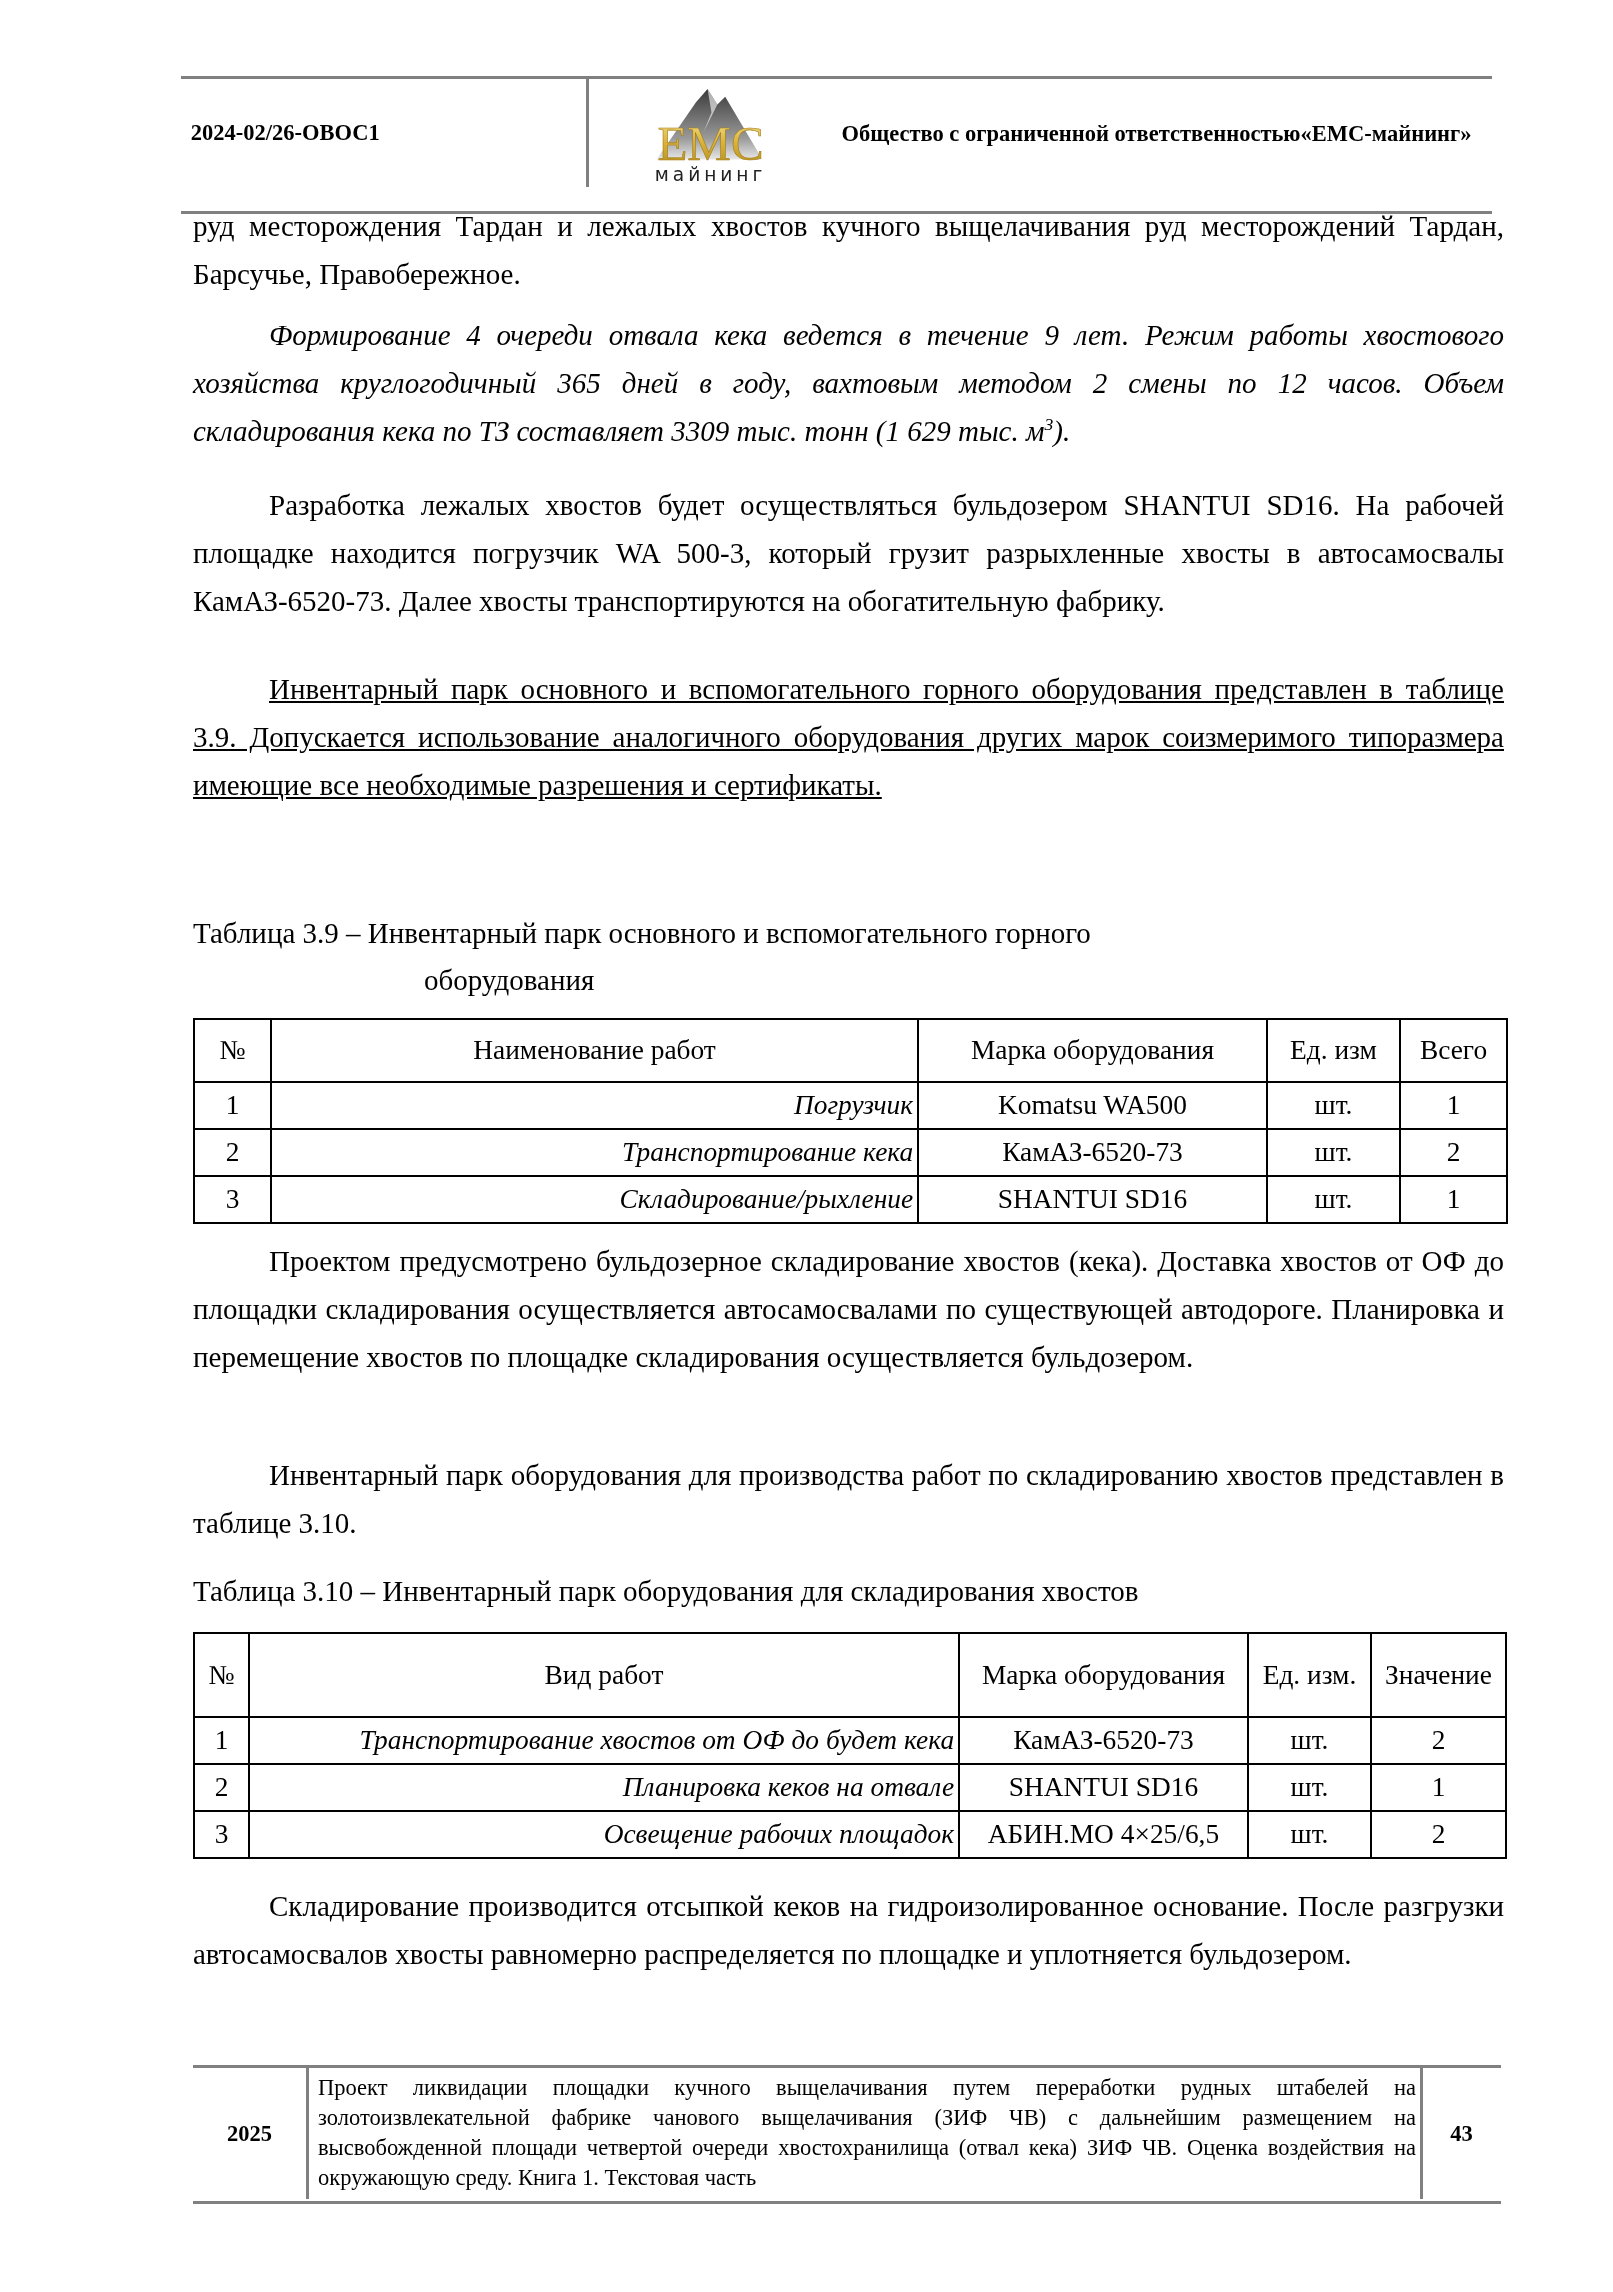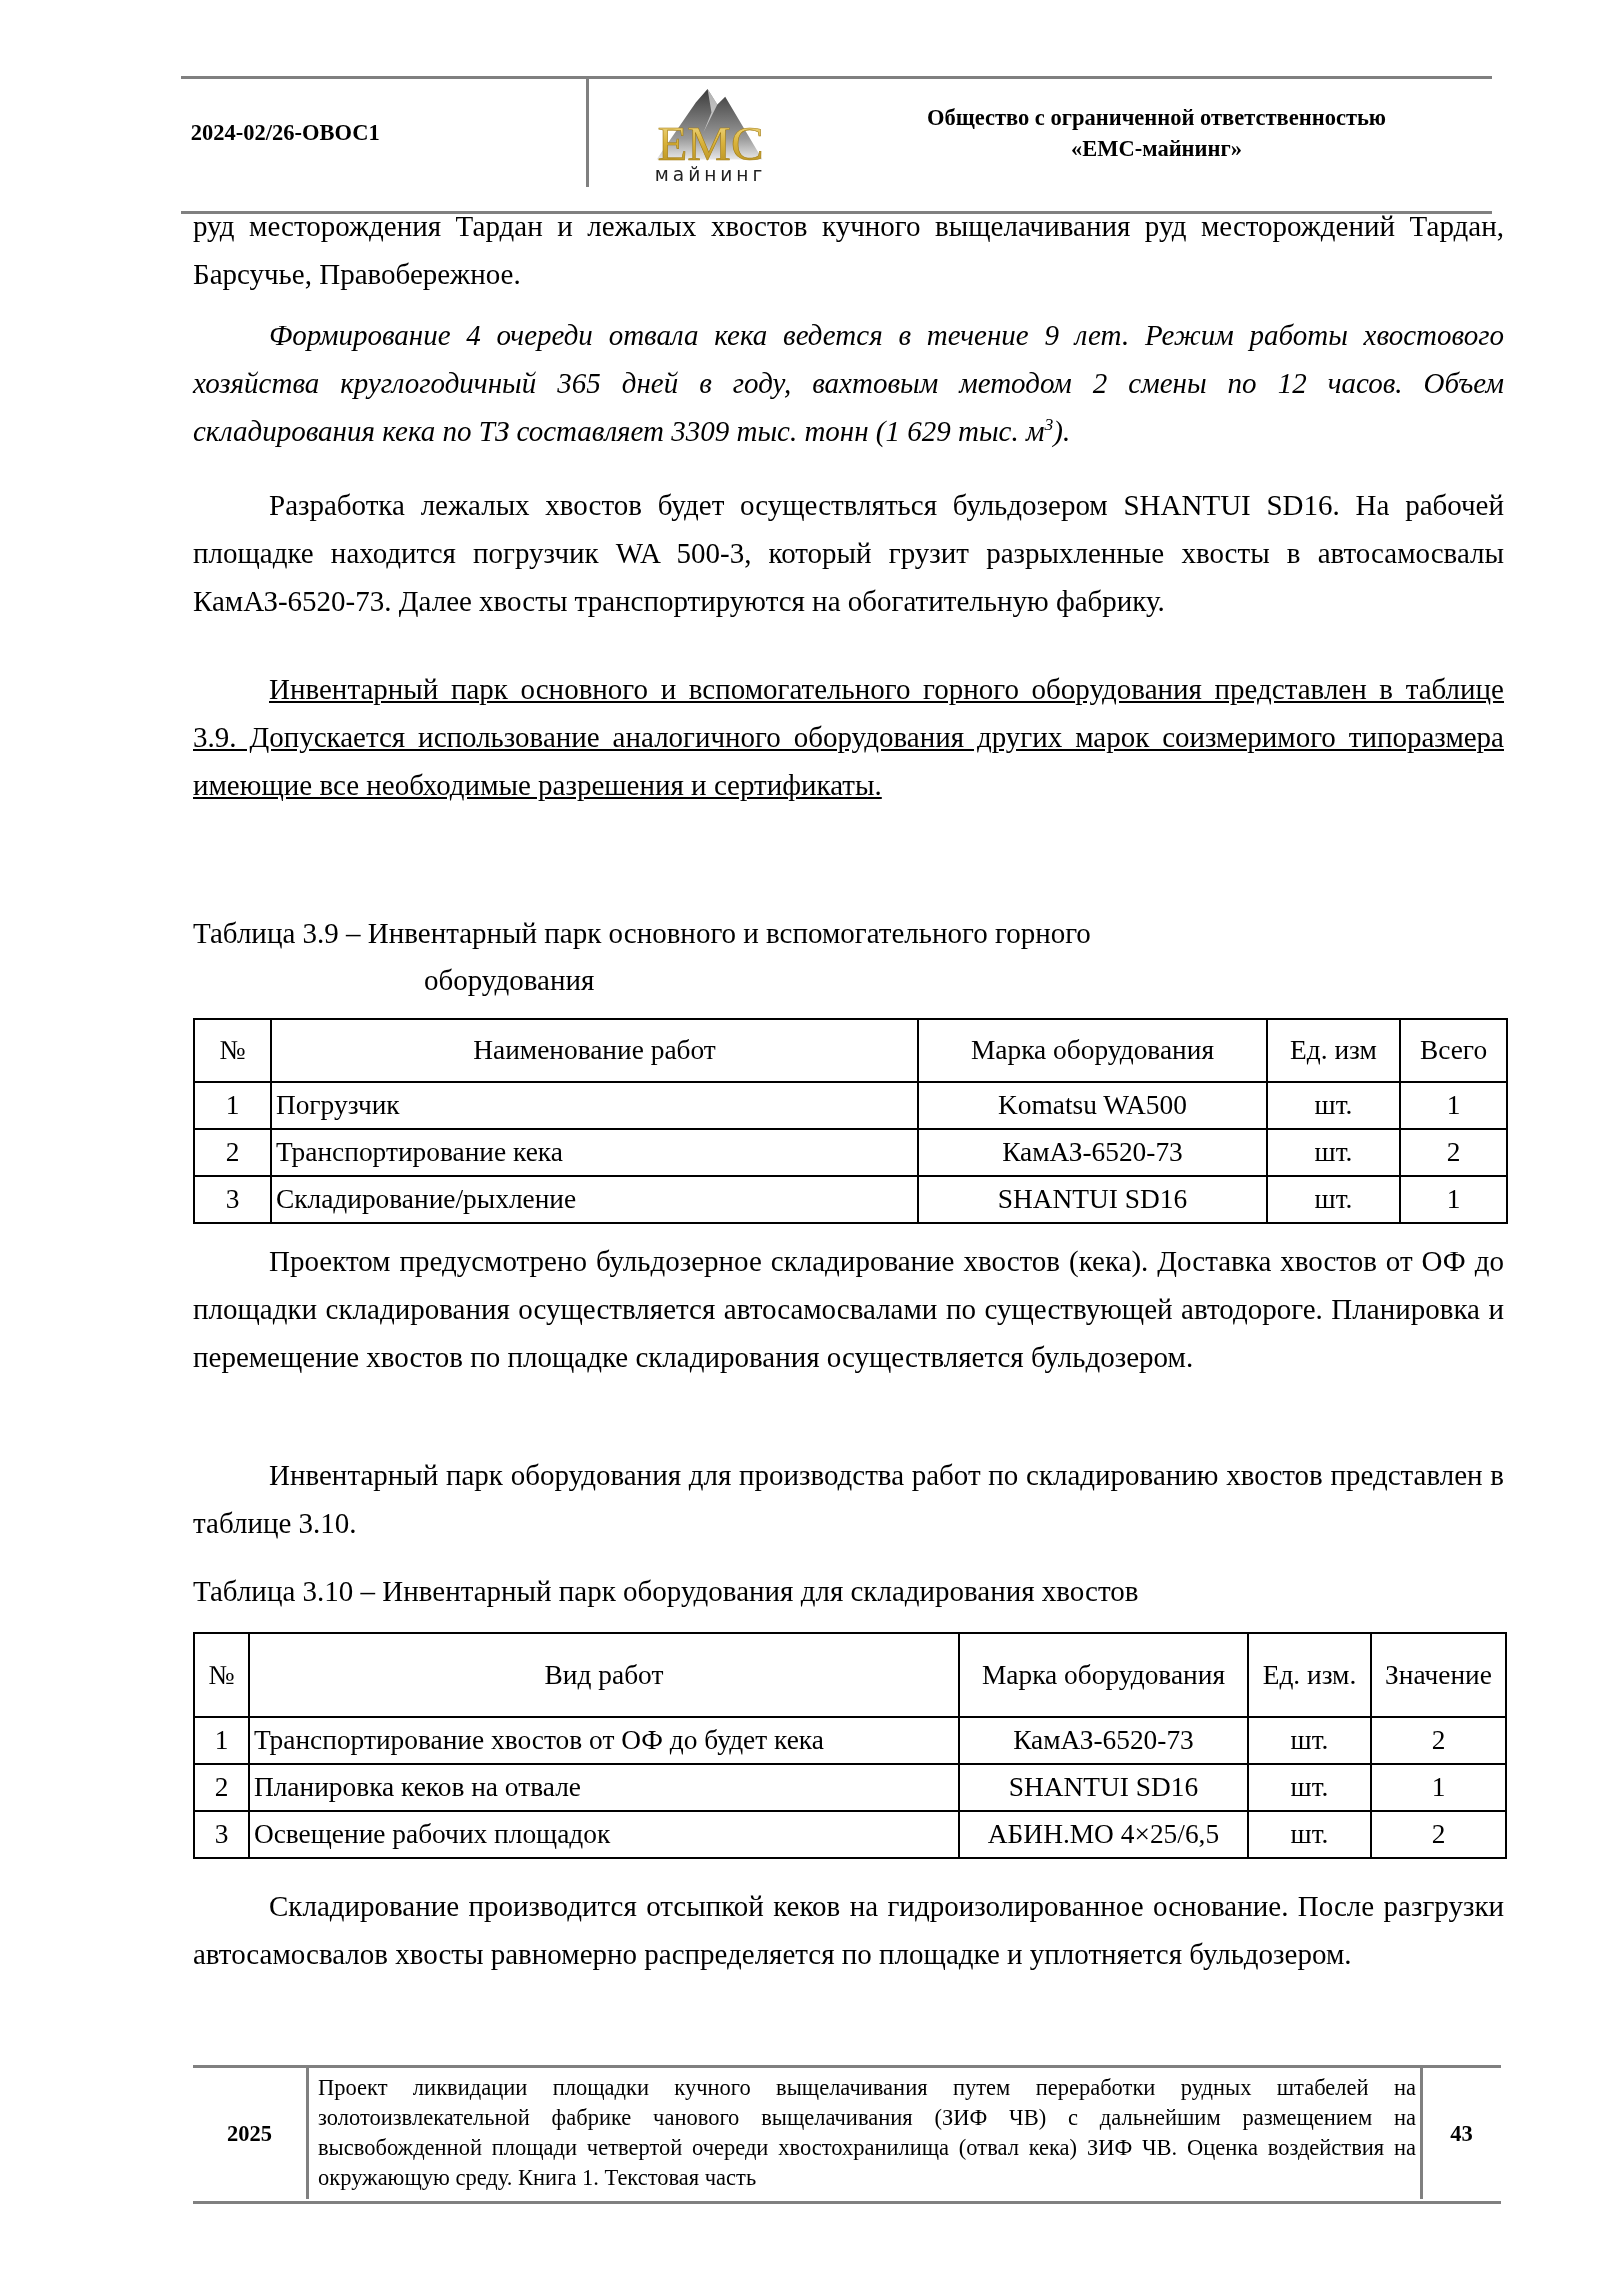--- a/index.html
+++ b/index.html
@@ -18,21 +18,21 @@
       display: flex; align-items: center; font-weight: bold; font-size: 22.5px;
     }
     .hdr .divider {
       position: absolute; left: 405px; top: 0; width: 2.9px; height: 108px; background: #808080;
     }
     .hdr .logo {
       position: absolute; left: 446px; top: 3.9px; width: 167px; height: 102px;
     }
     .hdr .org {
       position: absolute; left: 647px; top: 0; width: 657px; height: 108px;
-      display: flex; flex-direction: column; justify-content: center; align-items: center;
+      display: flex; flex-direction: row; justify-content: center; align-items: center;
       font-weight: bold; font-size: 22.5px; line-height: 31px; text-align: center;
     }
     
     .content { position: absolute; left: 193px; width: 1311px; }
     p.para {
       margin: 0; font-size: 29px; line-height: 48px; text-align: justify;
       text-indent: 76px;
     }
     p.para.noindent { text-indent: 0; }
     .caption {
@@ -43,21 +43,21 @@
     table.t {
       position: absolute; left: 193px; border-collapse: collapse;
       font-size: 27.4px; table-layout: fixed;
     }
     table.t td, table.t th {
       border: 2px solid #000; padding: 0 3.9px; font-weight: normal;
       white-space: nowrap; overflow: hidden;
     }
     table.t th { text-align: center; }
     table.t td.c { text-align: center; }
-    table.t td.l { text-align: left; }
+    table.t td.l { text-align: right; font-style: italic; }
     table.t thead tr { border-bottom: 2.9px solid #000; }
     table.t th.multi { white-space: normal; line-height: 31px; }
     sup { font-size: 17.6px; line-height: 0; }
     
     .ftr {
       position: absolute; left: 193px; top: 2065px; width: 1308px; height: 139px;
       border-top: 3.9px solid #808080; border-bottom: 3.9px solid #808080; box-sizing: border-box;
     }
     .ftr .year {
       position: absolute; left: 0; top: 0; width: 113px; height: 131px;

